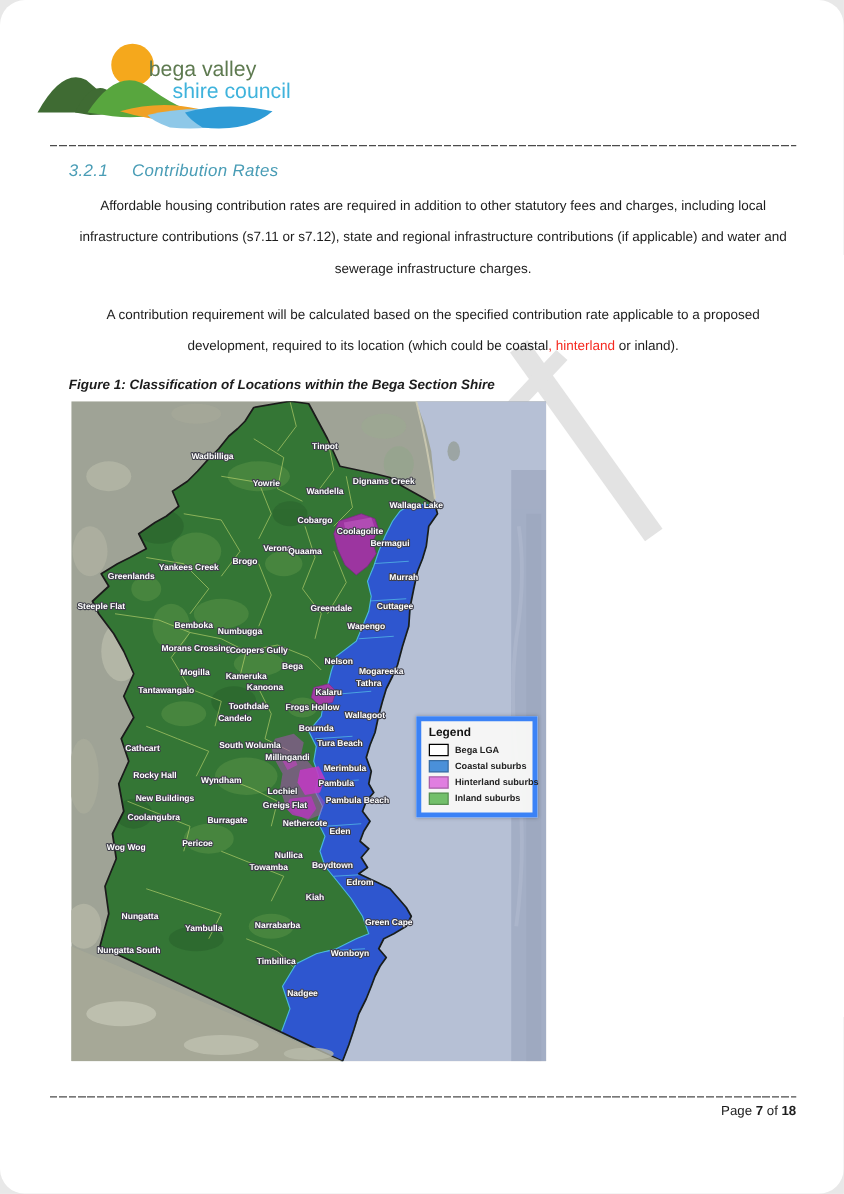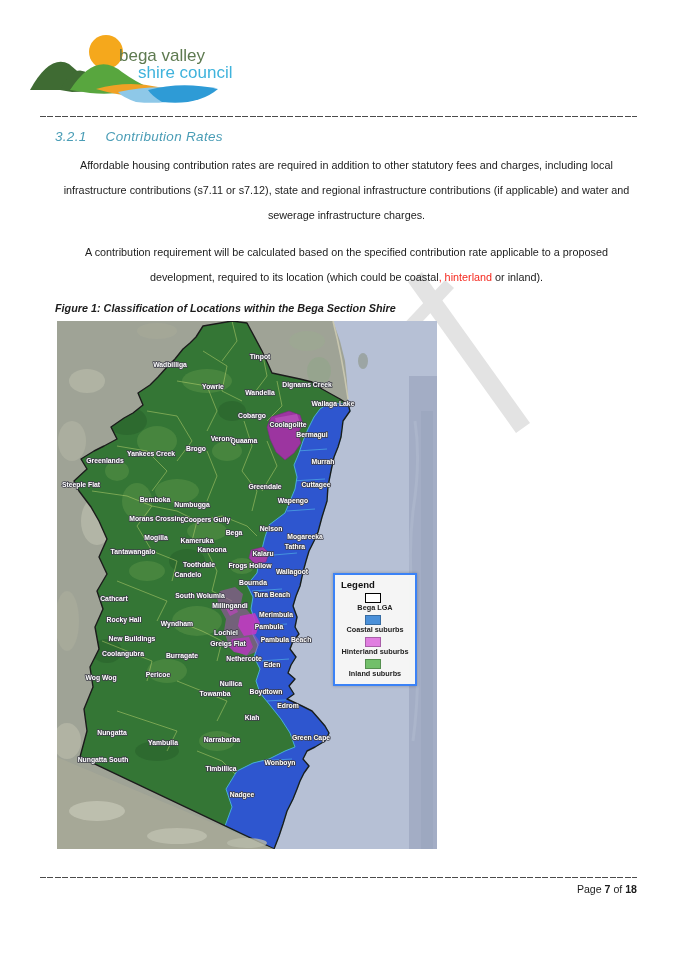--- a/index.html
+++ b/index.html
@@ -1,17 +1,17 @@
 <!DOCTYPE html>
 <html style="--accent: #4a9db6; --red: #f5281e; --inland: #347635; --coastal: #2e56cf; --hinterland: #9c35a0; --ocean: #b6c0d5;"><head>
 <meta charset="utf-8">
 <style>
   html,body{margin:0;padding:0;background:#e8e8e8;}
   .page{position:relative;width:675px;height:955px;background:#ffffff;overflow:hidden;
-        font-family:"Liberation Sans",sans-serif;color:#1c1c1c;}
+        font-family:"Liberation Sans",sans-serif;color:#1c1c1c;border-radius:20px;}
   
   .watermark{position:absolute;left:0;top:0;z-index:0;}
   
   .logo{position:absolute;left:26px;top:26px;z-index:2;}
   .header-meta{position:absolute;top:36px;right:38px;text-align:right;font-size:10.6px;
                line-height:16px;z-index:2;}
   .header-meta .doc-title{font-style:italic;}
   .rule{position:absolute;left:40px;right:38px;height:1.3px;
         background:repeating-linear-gradient(90deg,#4b4b4b 0 6px,transparent 6px 7.5px);z-index:2;}
   .rule.top{top:116px;} .rule.bottom{top:877px;}
@@ -23,25 +23,25 @@
   p.body{margin:0 0 12px 0;font-size:10.8px;line-height:25px;width:583px;text-align:center;}
   .red{color:var(--red,#f5281e);margin-top:19px;}
   .fig-caption{margin:3px 0 7px 0;font-size:10.8px;font-weight:700;font-style:italic;}
   
   .figure-map{position:relative;margin-left:2px;width:380px;height:528px;z-index:1;}
   .figure-map svg{display:block;}
   #map-labels text{font:700 6.8px "Liberation Sans",sans-serif;fill:#ffffff;
      stroke:#3e3e49;stroke-width:1.7px;paint-order:stroke;stroke-linejoin:round;
      text-anchor:middle;}
   
-  .legend{position:absolute;left:276px;top:252px;width:84px;background:rgba(247,247,246,.97);
-          border:2px solid #3b82f6;box-shadow:0 0 3px rgba(0,0,0,.25);padding:4px 6px 6px 6px;
+  .legend{position:absolute;left:276px;top:252px;width:97px;background:rgba(247,247,246,.97);
+          border:4px solid #3b82f6;box-shadow:0 0 3px rgba(0,0,0,.25);padding:4px 6px 6px 6px;
           box-sizing:border-box;}
   .legend-title{font-size:9.5px;font-weight:700;margin-bottom:3px;color:#111;}
-  .legend-row{display:flex;align-items:center;margin-top:3px;flex-direction:column;}
+  .legend-row{display:flex;margin-top:3px;}
   .legend-swatch{width:14px;height:8px;margin-right:5px;flex:0 0 auto;}
   .legend-label{font-size:7.3px;font-weight:700;color:#222;white-space:nowrap;}
   
   .footer-text{position:absolute;top:883px;right:38px;font-size:10.6px;z-index:2;}
   .footer-text b{font-weight:700;}
 </style>
 </head>
 <body>
 
 <div class="page">

